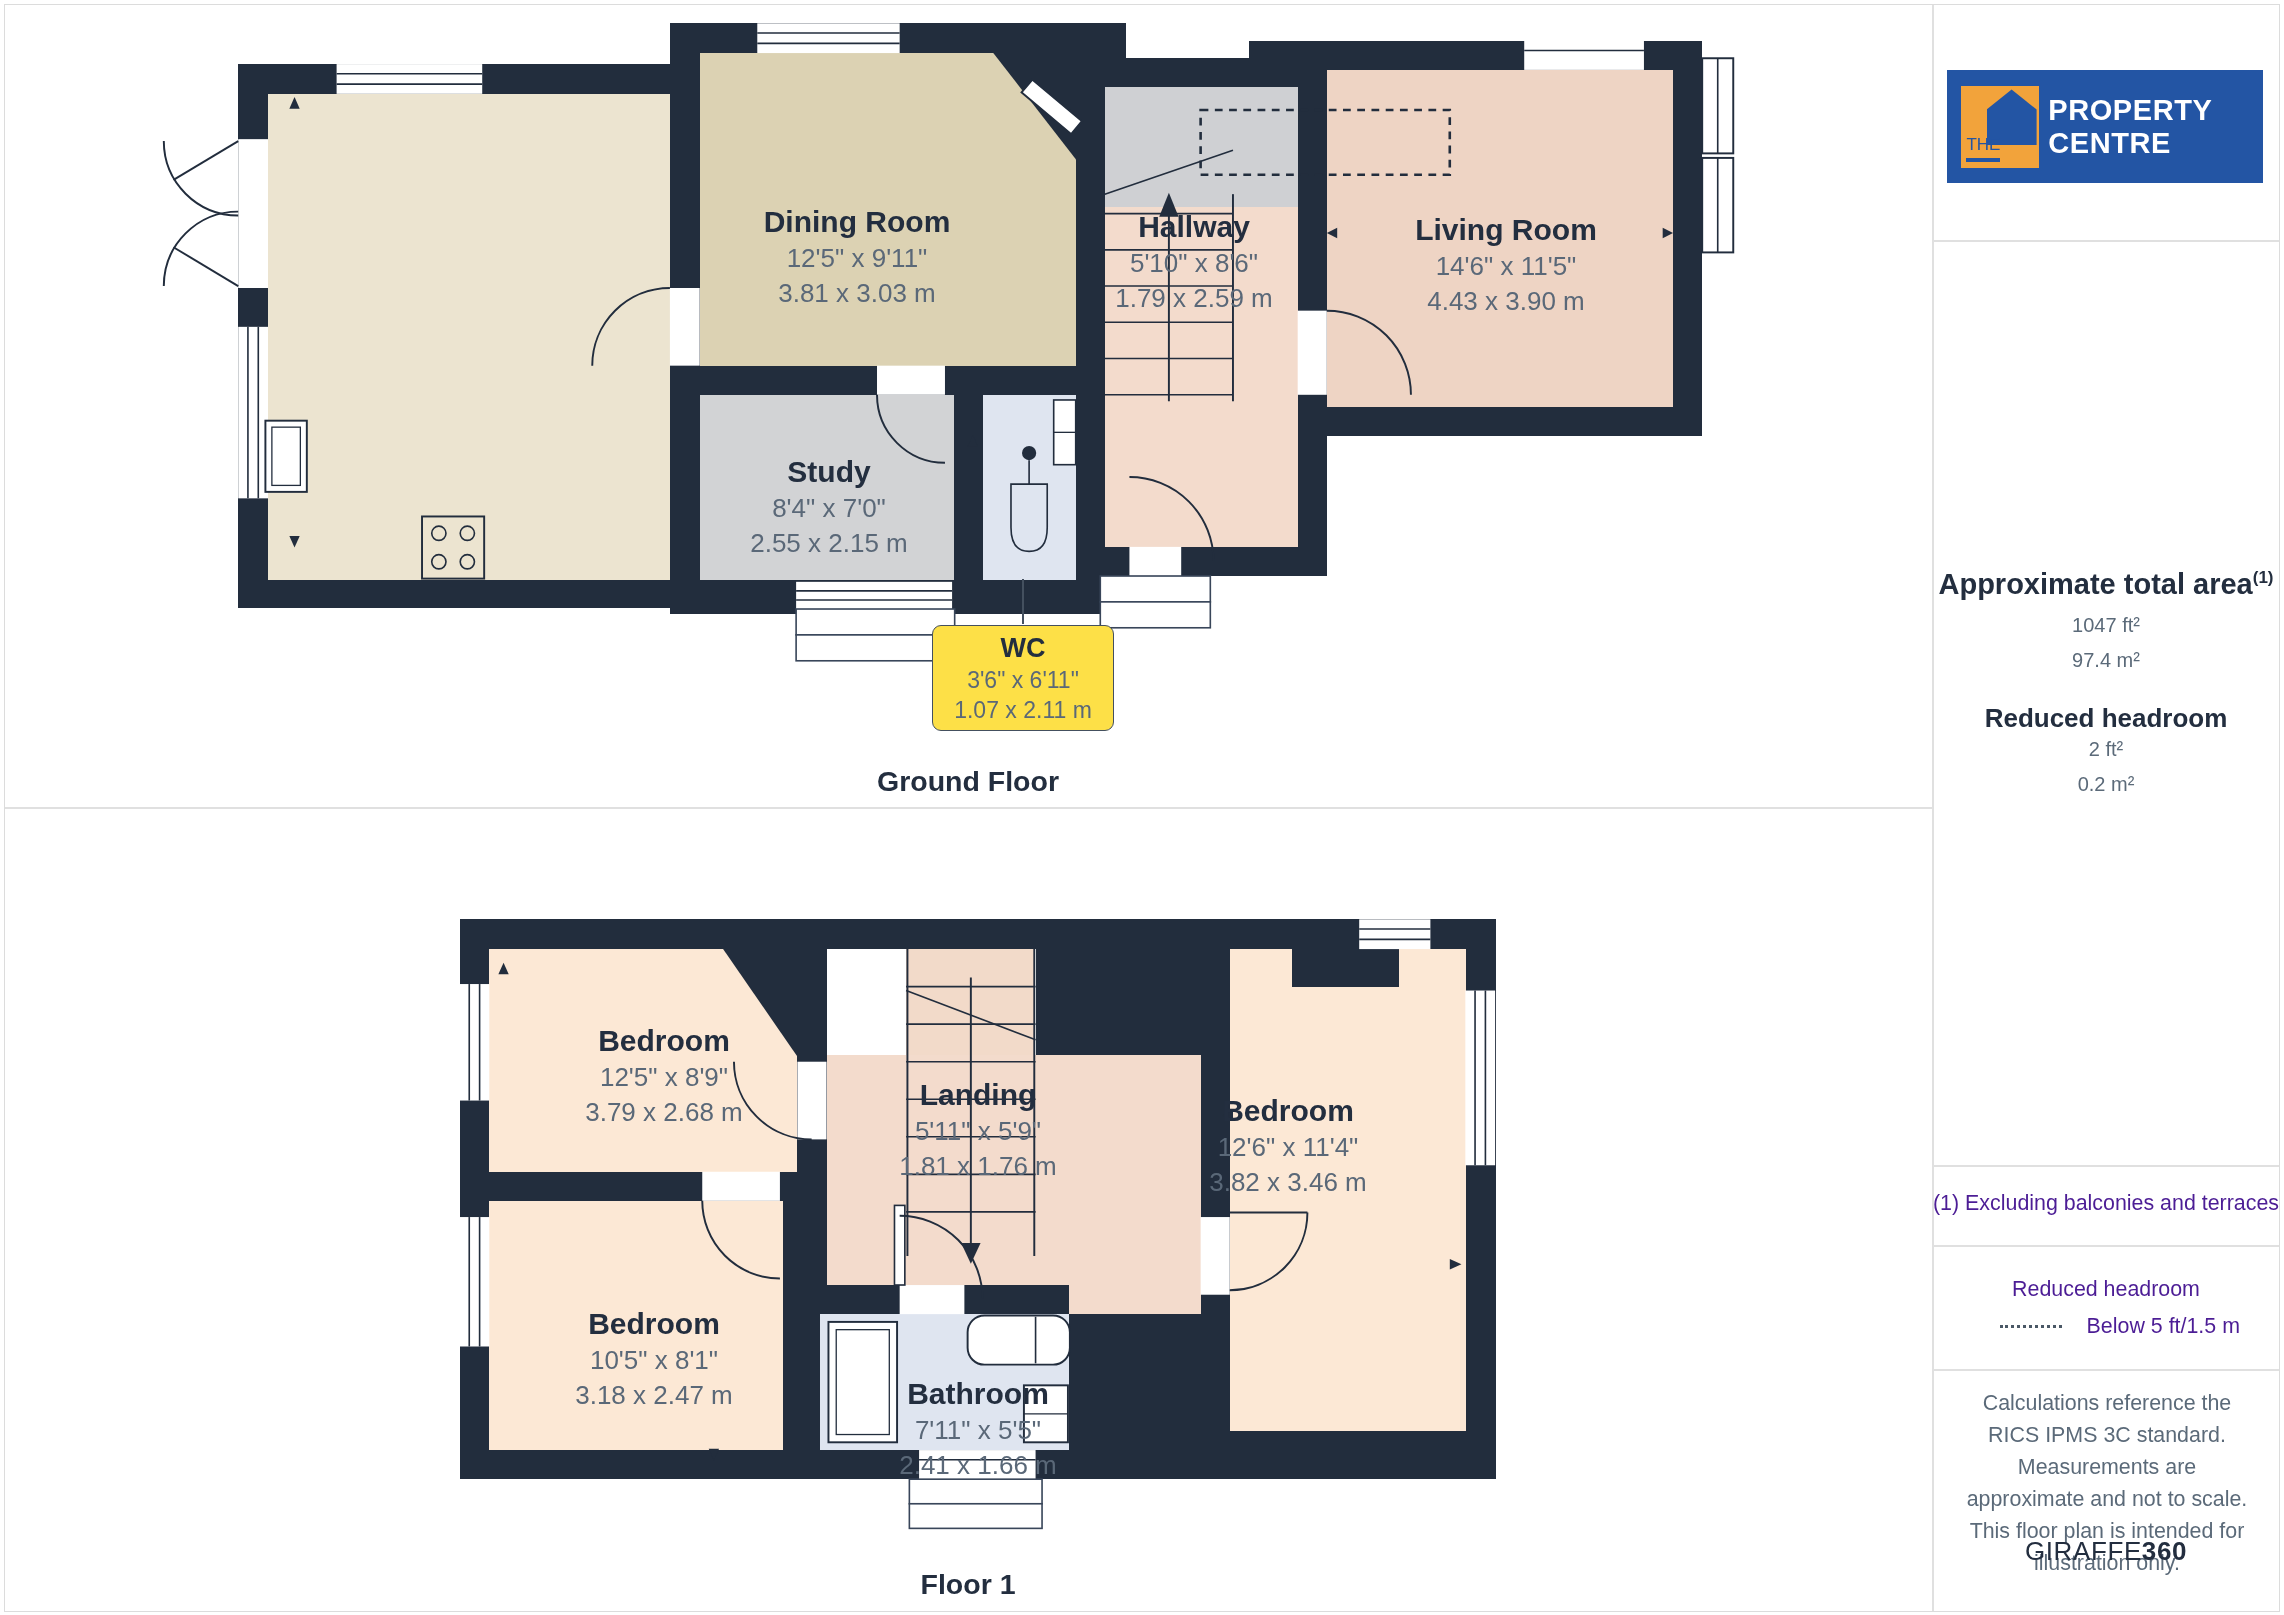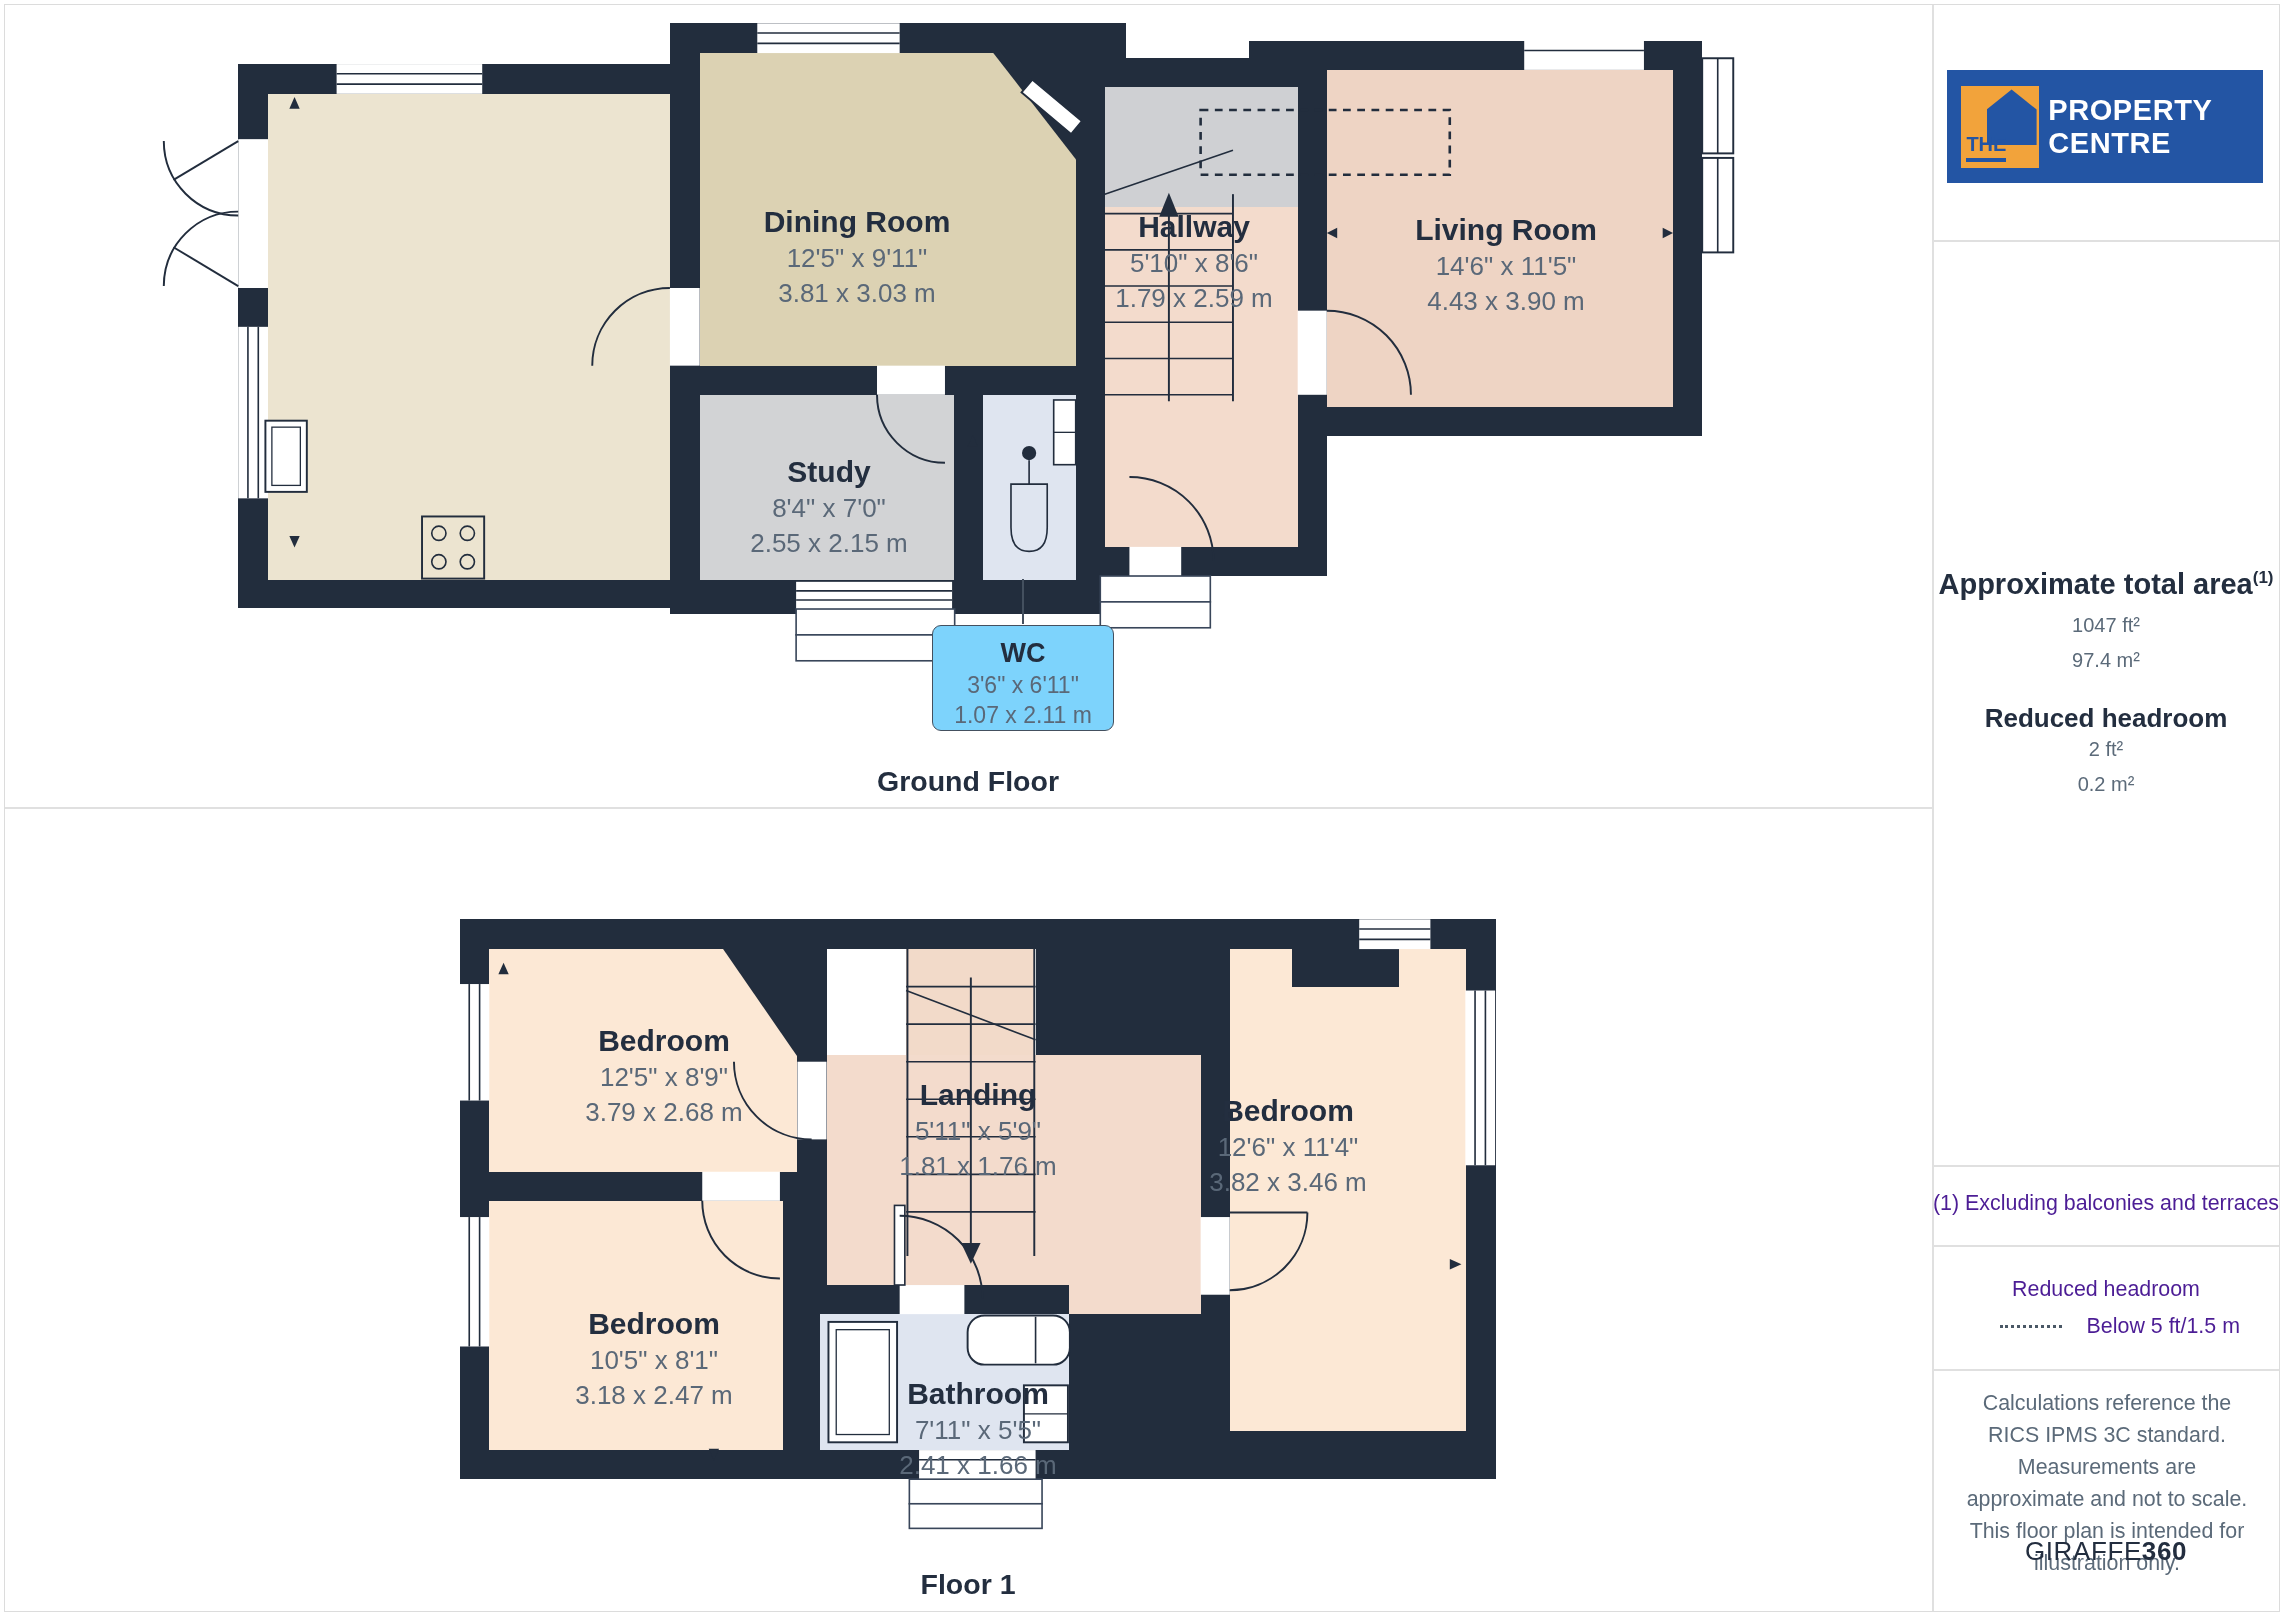--- a/index.html
+++ b/index.html
@@ -7,22 +7,22 @@
         font-family:"Liberation Sans",sans-serif;}
   .frame{position:absolute;inset:3.9px;border:1.9px solid #dcdcdc;pointer-events:none;z-index:50;}
   .wall{position:absolute;background:#222d3d;z-index:5;}
   .fill{position:absolute;z-index:10;}
   .deco{position:absolute;left:0;top:0;z-index:20;pointer-events:none;}
   .room-label{position:absolute;text-align:center;transform:translateX(-50%);z-index:30;white-space:nowrap;}
   .room-name{font-size:30px;font-weight:bold;color:#232e3f;line-height:38px;}
   .room-dim{font-size:26px;color:#5a6878;line-height:35px;}
   .floor-caption{position:absolute;transform:translateX(-50%);font-size:28.5px;font-weight:bold;
         color:#232e3f;z-index:30;white-space:nowrap;}
-  .callout{position:absolute;background:#7dd3fc;border:1.9px solid #44505f;border-radius:9px;z-index:30;
-        display:flex;flex-direction:column;align-items:center;justify-content:flex-end;}
+  .callout{position:absolute;background:#fde047;border:1.9px solid #44505f;border-radius:9px;z-index:30;
+        display:flex;flex-direction:column;align-items:center;justify-content:center;}
   .callout .room-name{font-size:27px;line-height:34px;}
   .callout .room-dim{font-size:23px;line-height:30px;}
   .callout-line{position:absolute;width:1.9px;background:#44505f;z-index:29;}
   .vdiv,.hdiv{position:absolute;background:#e0e0e0;z-index:40;}
   
   .sb-text{position:absolute;transform:translateX(-50%);white-space:nowrap;z-index:45;}
   .sb-h1{font-size:29px;font-weight:bold;color:#232e3f;}
   .sb-h2{font-size:26px;font-weight:bold;color:#232e3f;}
   .sb-val{font-size:20px;color:#5b6a79;}
   .sb-small{font-size:21.4px;color:#4c1d95;}
@@ -31,21 +31,21 @@
   .legend-row{position:absolute;display:flex;align-items:center;z-index:45;}
   .legend-dots{width:62px;border-top:3.2px dotted #4a5866;margin-right:24.6px;}
   .giraffe{position:absolute;transform:translateX(-50%);font-size:26px;color:#232e3f;z-index:45;letter-spacing:0.6px;text-align:right;}
   .giraffe .g360{font-weight:bold;}
   
   .logo{position:absolute;left:1947px;top:70px;width:316px;height:113px;background:#2355a4;
         display:flex;align-items:center;box-sizing:border-box;padding-left:14.2px;z-index:45;}
   .logo-orange{width:78px;height:82px;background:#f2a33b;position:relative;flex:none;}
   .logo-house{position:absolute;right:2.6px;top:3.9px;width:50px;height:56px;background:#2355a4;
         clip-path:polygon(50% 0,100% 36%,100% 100%,0 100%,0 36%);}
-  .logo-the{position:absolute;left:5.2px;bottom:5.2px;font-size:20px;font-weight:bold;color:#2355a4;
+  .logo-the{position:absolute;left:5.2px;bottom:5.2px;font-size:17px;font-weight:normal;color:#2355a4;
         border-bottom:4.5px solid #2355a4;line-height:27px;}
   .logo-text{color:#ffffff;font-weight:bold;font-size:29px;margin-left:9px;letter-spacing:0.6px;}
 </style>
 </head>
 <body>
 
 <div class="page">
   <div class="frame"></div>
 
   <div class="wall" style="left:238px;top:64px;width:461px;height:544px;"></div>

